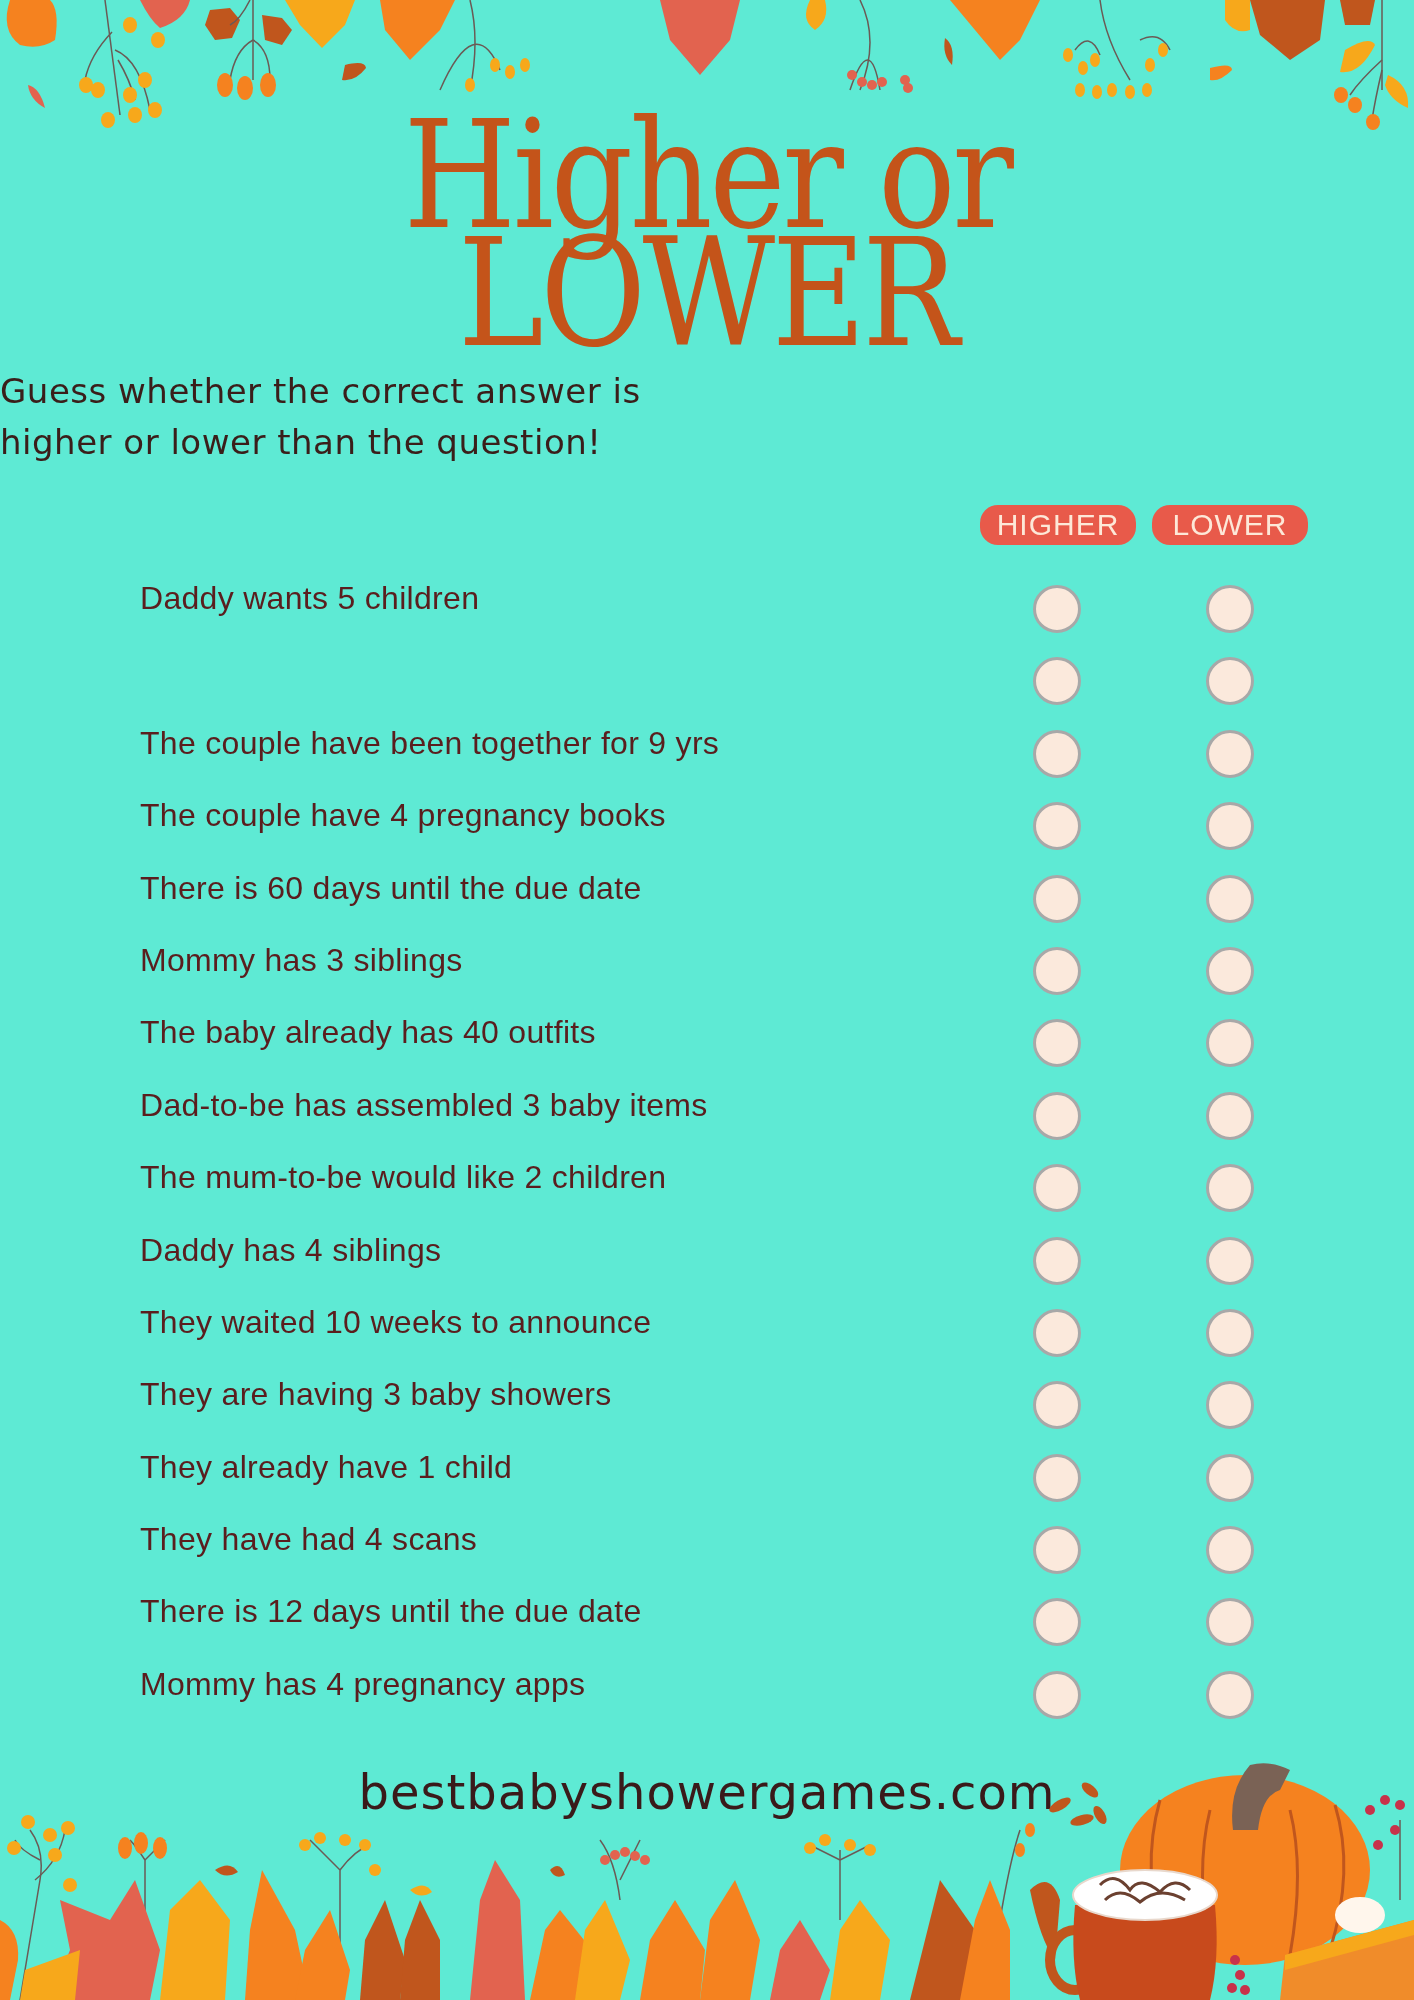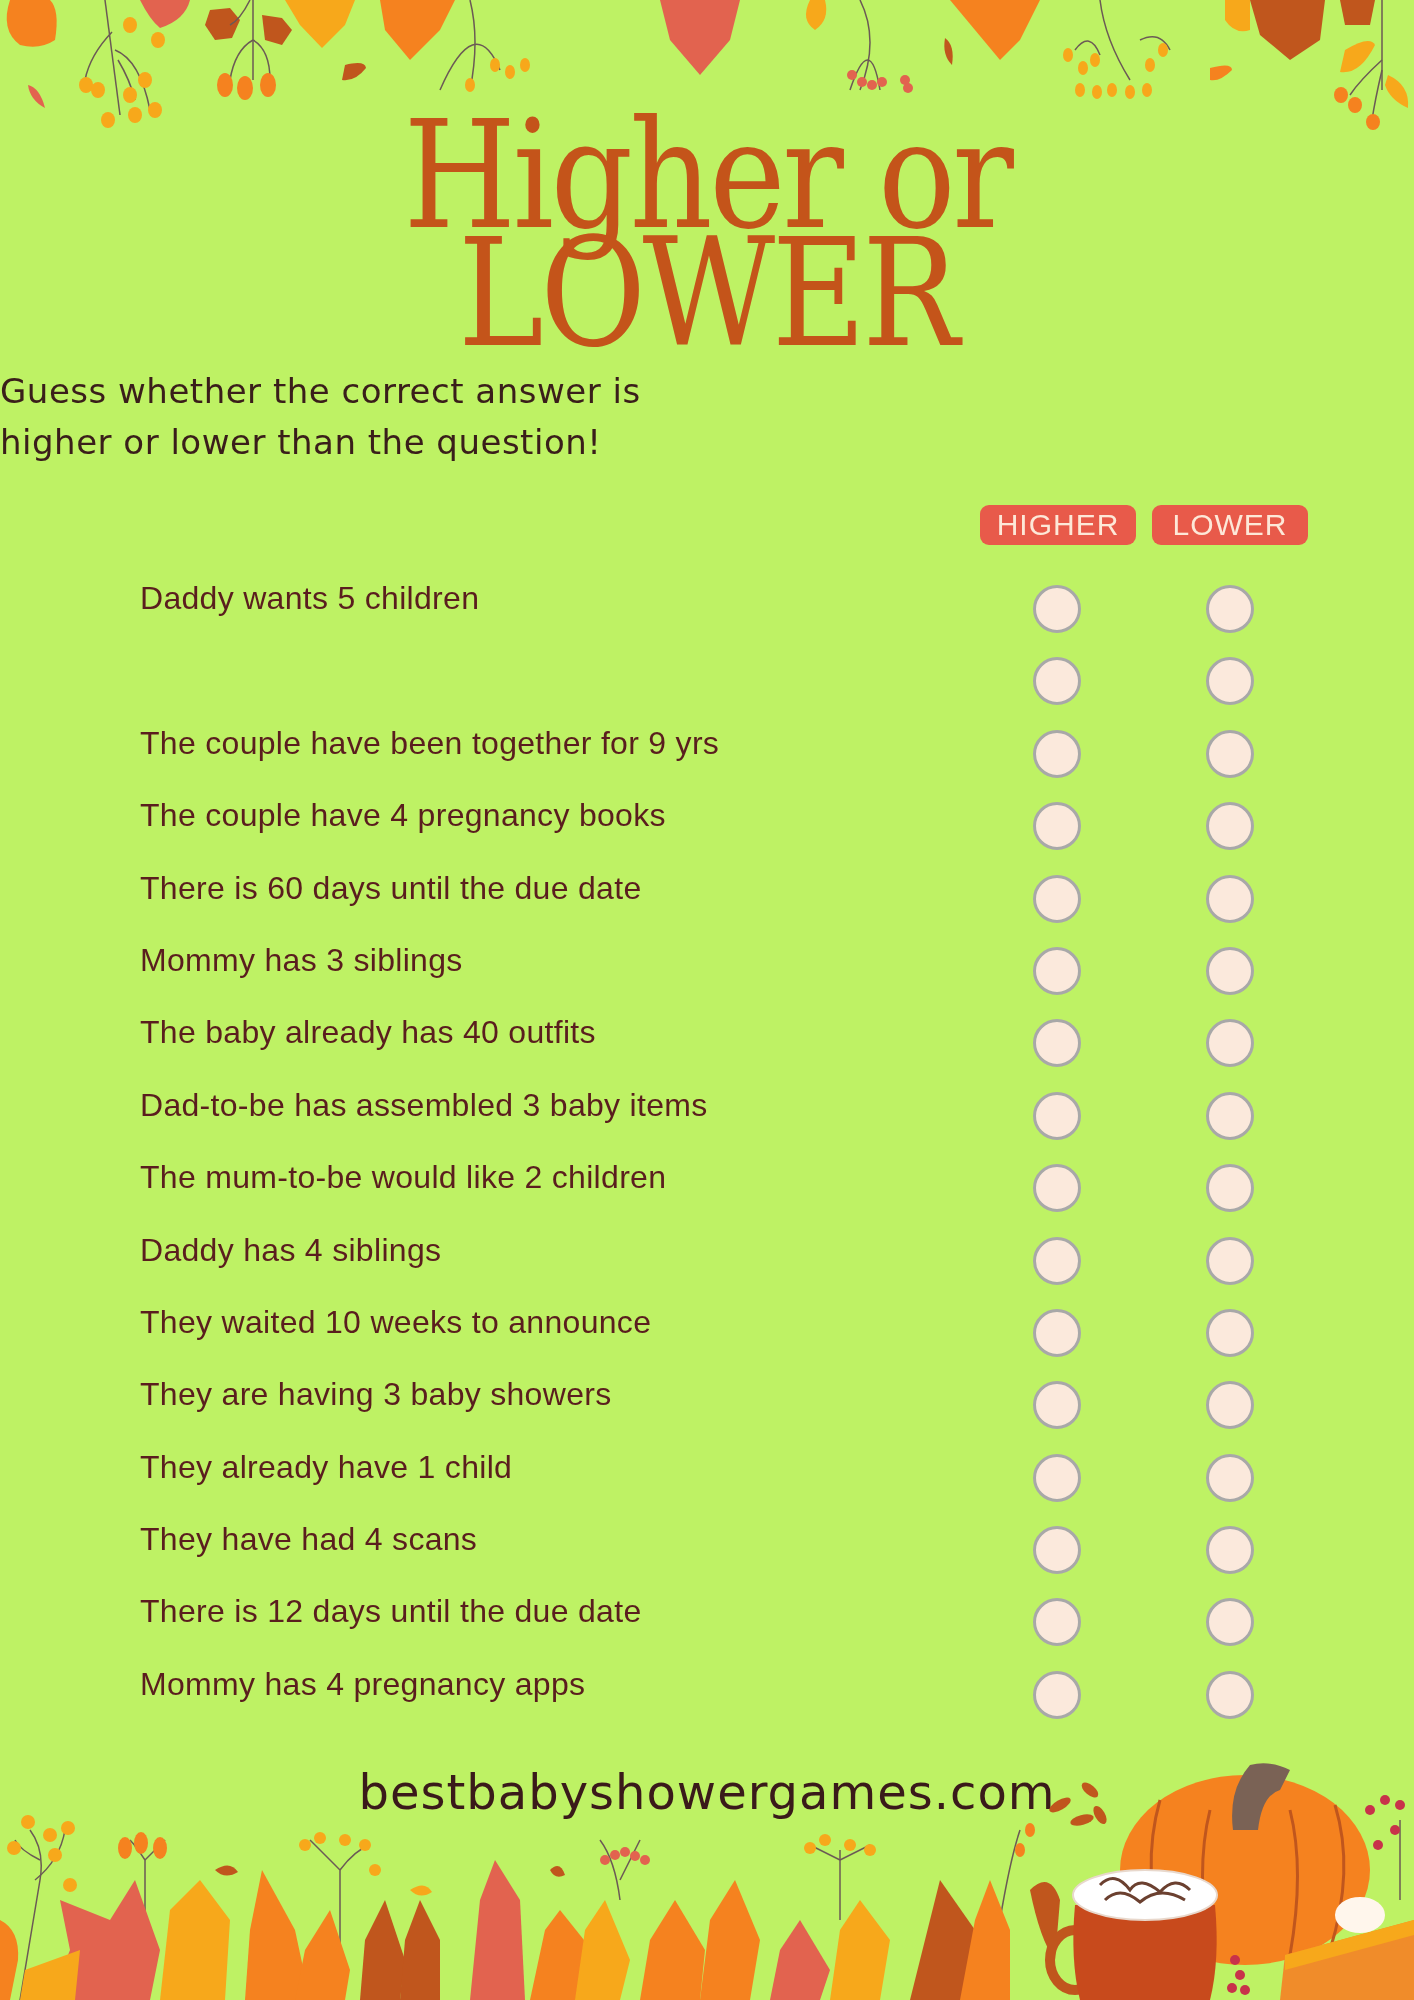--- a/index.html
+++ b/index.html
@@ -1,17 +1,17 @@
 <!DOCTYPE html>
 <html><head>
 <meta charset="utf-8">
 <style>
   html, body { margin: 0; padding: 0; background: #ffffff; }
   body { width: 1414px; height: 2000px; position: relative; overflow: hidden; }
-  .page { position: absolute; left: 0; top: 0; width: 1414px; height: 2000px; background: #bef264; }
+  .page { position: absolute; left: 0; top: 0; width: 1414px; height: 2000px; background: #5eead4; }
   .deco { position: absolute; left: 0; width: 1414px; pointer-events: none; }
   .deco-top { top: 0; height: 140px; }
   .deco-bottom { top: 1730px; height: 270px; }
 
   .title {
     position: absolute; left: 0; width: 1414px; text-align: center;
     font-family: "DejaVu Serif", "Liberation Serif", serif;
     color: var(--title-color, #c4541a);
     font-weight: normal; margin: 0;
   }
@@ -21,21 +21,21 @@
   .subtitle {
     position: absolute; left: 0; width: 1414px; text-align: left;
     font-family: "DejaVu Sans", "Liberation Sans", sans-serif;
     color: #3a1e1a; font-size: 34px; line-height: 50px;
     letter-spacing: 0.5px;
   }
   .subtitle-1 { top: 366px; }
   .subtitle-2 { top: 417px; }
 
   .badge {
-    position: absolute; top: 505px; height: 40px; border-radius: 9px;
+    position: absolute; top: 505px; height: 40px; border-radius: 18px;
     background: #e85a4a; color: #fde8d8;
     font-family: "Liberation Sans", "DejaVu Sans", sans-serif;
     font-size: 30px; line-height: 40px; text-align: center; letter-spacing: 1px;
   }
   .badge-higher { left: 980px; width: 156px; }
   .badge-lower  { left: 1152px; width: 156px; }
 
   .rows { position: absolute; left: 0; top: 572px; width: 1414px; }
   .row { position: relative; height: 72.4px; }
   .row-text {

